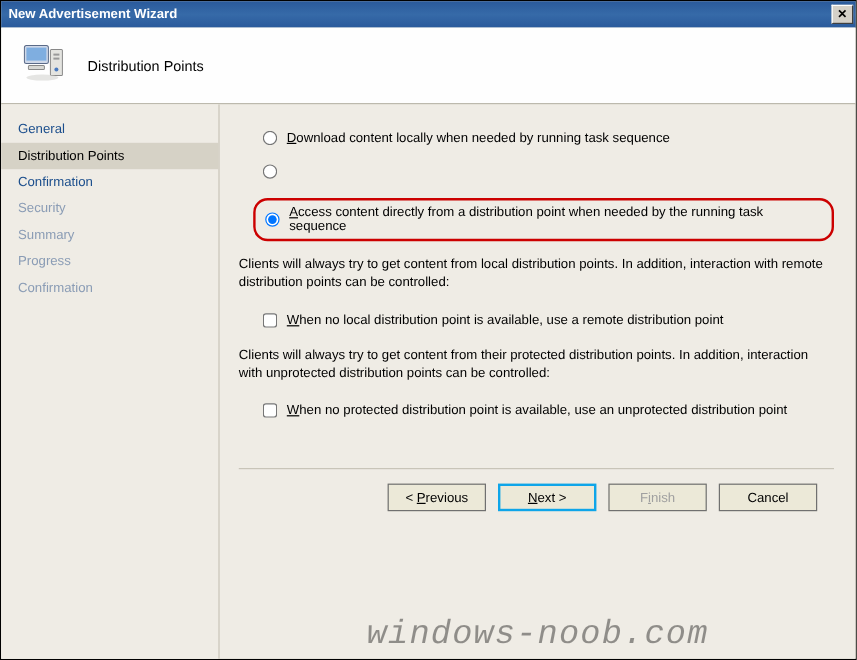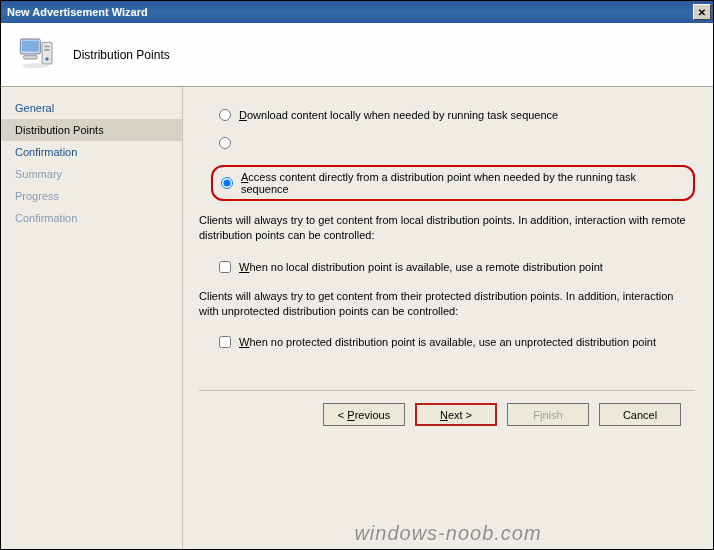--- a/index.html
+++ b/index.html
@@ -128,34 +128,34 @@
       min-width: 82px;
       height: 23px;
       background: #ece9d8;
       border: 1px solid #707070;
       font-size: 11px;
       font-family: inherit;
       cursor: pointer;
       padding: 0 8px;
     }
     .btn.default {
-      border: 2px solid #b91c1c;
+      border: 2px solid #0ea5e9;
     }
     .btn.disabled {
       color: #a0a0a0;
       cursor: default;
     }
     .watermark {
       position: absolute;
       bottom: 4px;
       left: 50%;
       transform: translateX(-50%);
-      font-size: 20px;
+      font-size: 28px;
       font-style: italic;
-      font-family: Liberation Sans, sans-serif;
+      font-family: Liberation Mono, monospace;
       color: rgba(0,0,0,0.4);
       pointer-events: none;
       letter-spacing: 1px;
       white-space: nowrap;
     }
   </style>
 </head>
 <body>
 
 <div class="window">
@@ -182,20 +182,21 @@
     </div>
     <div class="header-title">Distribution Points</div>
   </div>
 
   <div class="body">
 
     <div class="sidebar">
       <div class="sidebar-item"><span>General</span></div>
       <div class="sidebar-item active"><span>Distribution Points</span></div>
       <div class="sidebar-item"><span>Confirmation</span></div>
+      <div class="sidebar-item dim"><span>Security</span></div>
       <div class="sidebar-item dim"><span>Summary</span></div>
       <div class="sidebar-item dim"><span>Progress</span></div>
       <div class="sidebar-item dim"><span>Confirmation</span></div>
     </div>
 
     <div class="content">
 
 
       <div class="radio-row">
         <input type="radio" name="dp" class="radio-input" style="">

